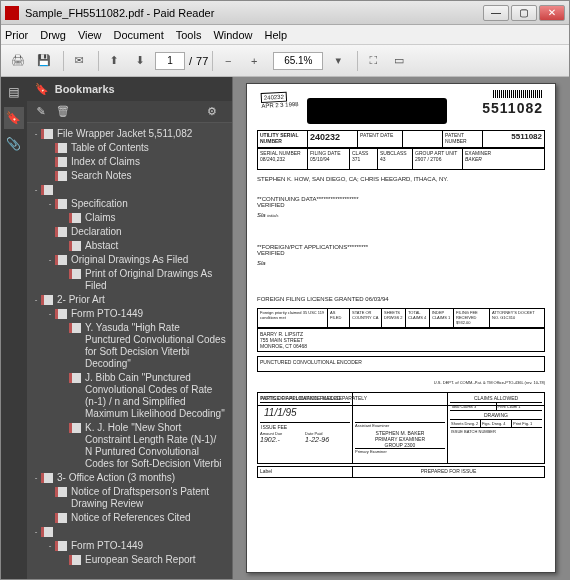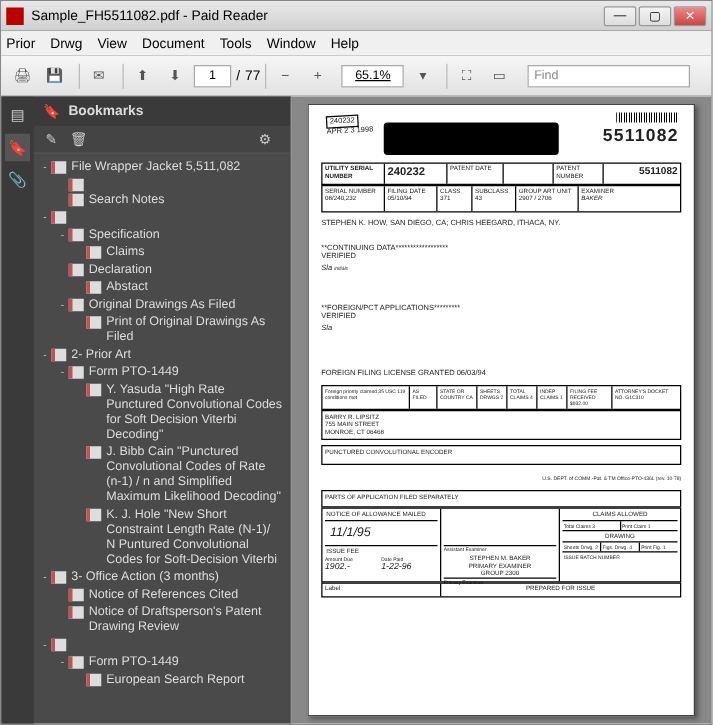--- a/index.html
+++ b/index.html
@@ -9,21 +9,21 @@
 .titlebar .ticon { width: 14px; height: 14px; background: #b00; margin-right: 6px; }
 .titlebar .spacer { flex: 1; }
 .winbtn { width: 26px; height: 16px; margin-left: 2px; background: linear-gradient(#f4f4f4,#ddd); border: 1px solid #999; border-radius: 2px; display:flex; align-items:center; justify-content:center; font-size:10px; }
 .winbtn.close { background: linear-gradient(#e88,#c44); color:#fff; }
 .menubar { height: 20px; background: #f0f0f0; display: flex; align-items: center; font-size: 11px; border-bottom: 1px solid #ccc; padding-left: 4px; }
 .menubar span { margin-right: 12px; }
 .toolbar { height: 32px; background: linear-gradient(#f6f6f6,#e2e2e2); border-bottom: 1px solid #bbb; display: flex; align-items: center; padding: 0 6px; font-size: 11px; }
 .tbtn { width: 22px; height: 22px; margin-right: 4px; border: 1px solid transparent; border-radius: 3px; display:flex; align-items:center; justify-content:center; color:#555; }
 .sep { width:1px; height:20px; background:#bbb; margin: 0 4px; }
 .pagebox { width: 30px; height: 18px; border: 1px solid #aaa; background:#fff; text-align:center; font-size:10px; line-height:16px; }
-.zoombox { width: 50px; height: 18px; border:1px solid #aaa; background:#fff; font-size:10px; text-align:center; line-height:16px; margin: 0 4px; text-decoration: underline; }
+.zoombox { width: 50px; height: 18px; border:1px solid #aaa; background:#fff; font-size:10px; text-align:center; line-height:16px; margin: 0 4px; }
 .findbox { width: 130px; height: 18px; border:1px solid #aaa; background:#fff; font-size:10px; padding:0 4px; color:#888; margin-left: 8px; line-height:16px; }
 .content { flex: 1; display: flex; overflow: hidden; }
 .sidebar { width: 232px; background: #4a4a4a; color:#ddd; display:flex; flex-direction:column; border-right:1px solid #666; }
 .sidetabs { width: 26px; background: #3a3a3a; display:flex; flex-direction:column; align-items:center; padding-top:4px; }
 .sidetab { width:20px; height:22px; margin-bottom:4px; display:flex; align-items:center; justify-content:center; font-size:12px; color:#ccc; }
 .sidepanel { flex:1; display:flex; }
 .sideinner { flex:1; display:flex; flex-direction:column; overflow:hidden; }
 .bmheader { height: 24px; background:#3a3a3a; display:flex; align-items:center; padding: 0 8px; font-size:11px; font-weight:bold; }
 .bmtoolbar { height: 22px; background:#444; border-bottom:1px solid #555; display:flex; align-items:center; padding:0 6px; }
 .bmtbtn { width:16px; height:16px; margin-right:6px; color:#ccc; font-size:11px; display:flex; align-items:center; justify-content:center; }
@@ -84,21 +84,20 @@
     <span style="margin:0 4px">/</span>
     <span>77</span>
     <div class="sep"></div>
     <div class="tbtn">−</div>
     <div class="tbtn">+</div>
     <div class="zoombox">65.1%</div>
     <div class="tbtn">▾</div>
     <div class="sep"></div>
     <div class="tbtn">⛶</div>
     <div class="tbtn">▭</div>
-    <div class="findbox">Find</div>
   </div>
 
   <div class="content">
     <div class="sidebar">
       <div class="sidepanel">
         <div class="sidetabs">
           <div class="sidetab">▤</div>
           <div class="sidetab" style="background:#555">🔖</div>
           <div class="sidetab">📎</div>
         </div>
@@ -115,20 +114,26 @@
           </div>
           <div class="tree" id="tree">
               <div class="node ind1">
                 <span class="twist">-</span>
                 <span class="bicon"></span>
                 <span class="label">File Wrapper Jacket 5,511,082</span>
               </div>
               <div class="node ind2">
                 <span class="twist"></span>
                 <span class="bicon"></span>
+                <span class="label">Table of Contents</span>
+              </div>
+              <div class="node ind2">
+                <span class="twist"></span>
+                <span class="bicon"></span>
+                <span class="label">Index of Claims</span>
               </div>
               <div class="node ind2">
                 <span class="twist"></span>
                 <span class="bicon"></span>
                 <span class="label">Search Notes</span>
               </div>
               <div class="node ind1">
                 <span class="twist">-</span>
                 <span class="bicon"></span>
               </div>
@@ -188,26 +193,26 @@
                 <span class="label">K. J. Hole "New Short Constraint Length Rate (N-1)/ N Puntured Convolutional Codes for Soft-Decision Viterbi</span>
               </div>
               <div class="node ind1">
                 <span class="twist">-</span>
                 <span class="bicon"></span>
                 <span class="label">3- Office Action (3 months)</span>
               </div>
               <div class="node ind2">
                 <span class="twist"></span>
                 <span class="bicon"></span>
+                <span class="label">Notice of Draftsperson's Patent Drawing Review</span>
+              </div>
+              <div class="node ind2">
+                <span class="twist"></span>
+                <span class="bicon"></span>
                 <span class="label">Notice of References Cited</span>
-              </div>
-              <div class="node ind2">
-                <span class="twist"></span>
-                <span class="bicon"></span>
-                <span class="label">Notice of Draftsperson's Patent Drawing Review</span>
               </div>
               <div class="node ind1">
                 <span class="twist">-</span>
                 <span class="bicon"></span>
               </div>
               <div class="node ind2">
                 <span class="twist">-</span>
                 <span class="bicon"></span>
                 <span class="label">Form PTO-1449</span>
               </div>
@@ -303,21 +308,21 @@
         <div class="formrow" style="top:272px;height:16px;padding:2px">
           <span>PUNCTURED CONVOLUTIONAL ENCODER</span>
         </div>
 
         <div class="sect" style="top:296px;text-align:right;font-size:4px">U.S. DEPT. of COMM.-Pat. &amp; TM Office-PTO-436L (rev. 10-78)</div>
 
         <div class="formrow" style="top:308px;height:14px;padding:2px">
           <span>PARTS OF APPLICATION FILED SEPARATELY</span>
         </div>
 
-        <div class="formrow" style="top:322px;height:60px">
+        <div class="formrow" style="top:308px;height:72px">
           <div class="cell" style="width:95px">
             <div style="border-bottom:1px solid #000;padding:1px">NOTICE OF ALLOWANCE MAILED</div>
             <div style="font-style:italic;font-size:10px;padding:4px">11/1/95</div>
             <div style="border-top:1px solid #000;padding:1px">ISSUE FEE</div>
             <div style="display:flex;font-size:4px">
                 <div style="flex:1">Amount Due</div>
                 <div style="flex:1">Date Paid</div>
               </div>
             <div style="display:flex;font-size:7px;font-style:italic">
                 <div style="flex:1">1902.-</div>

